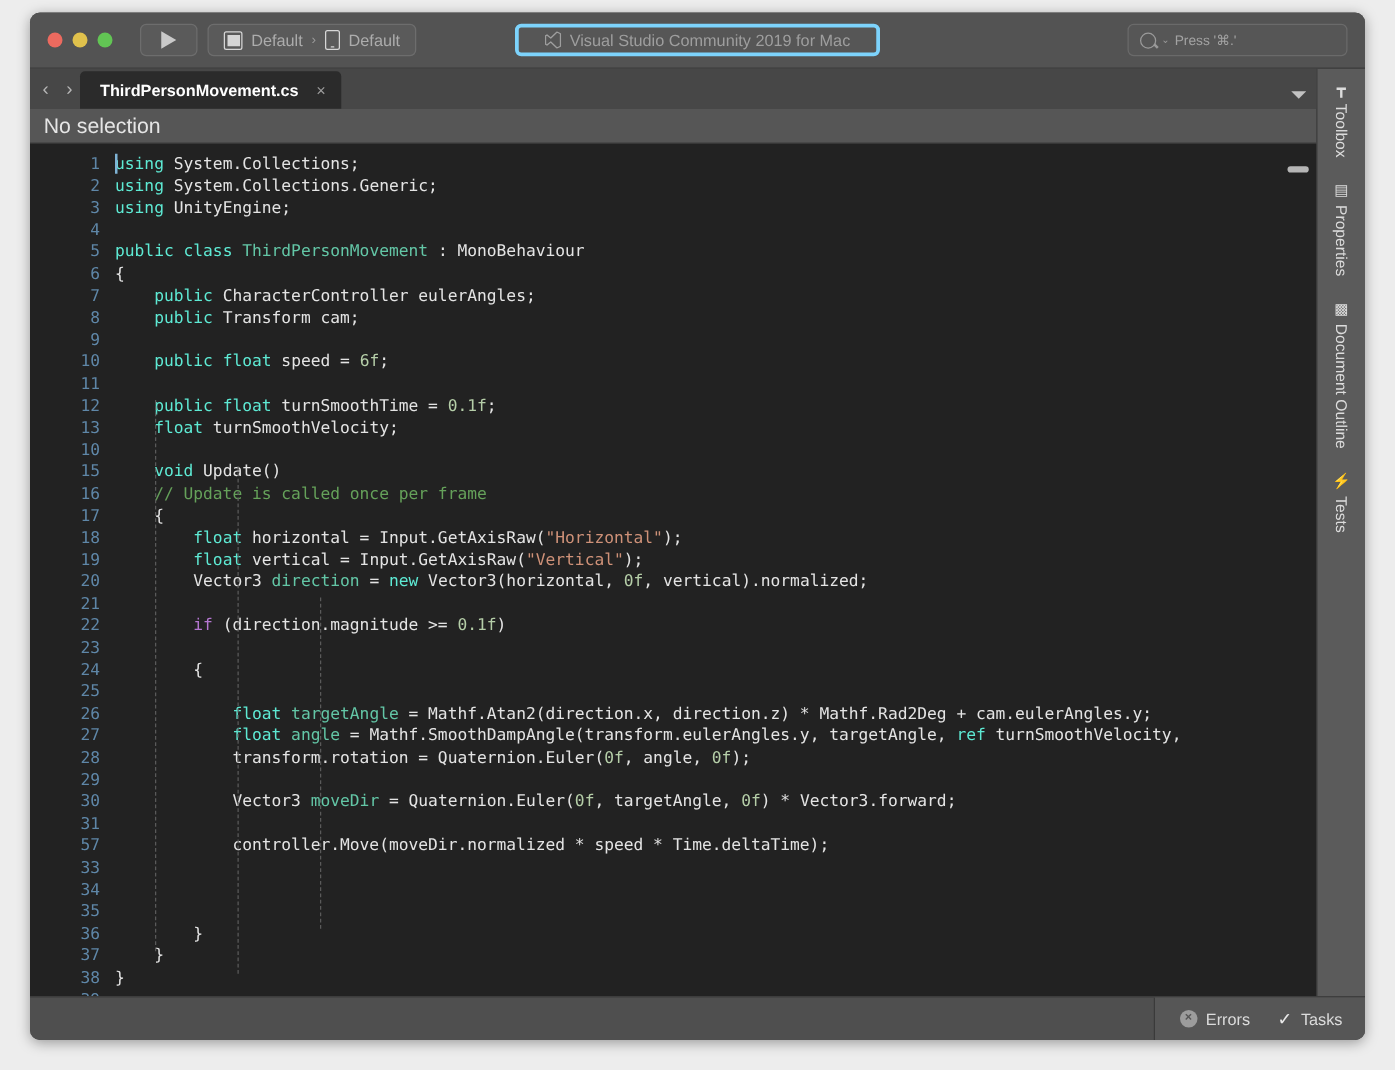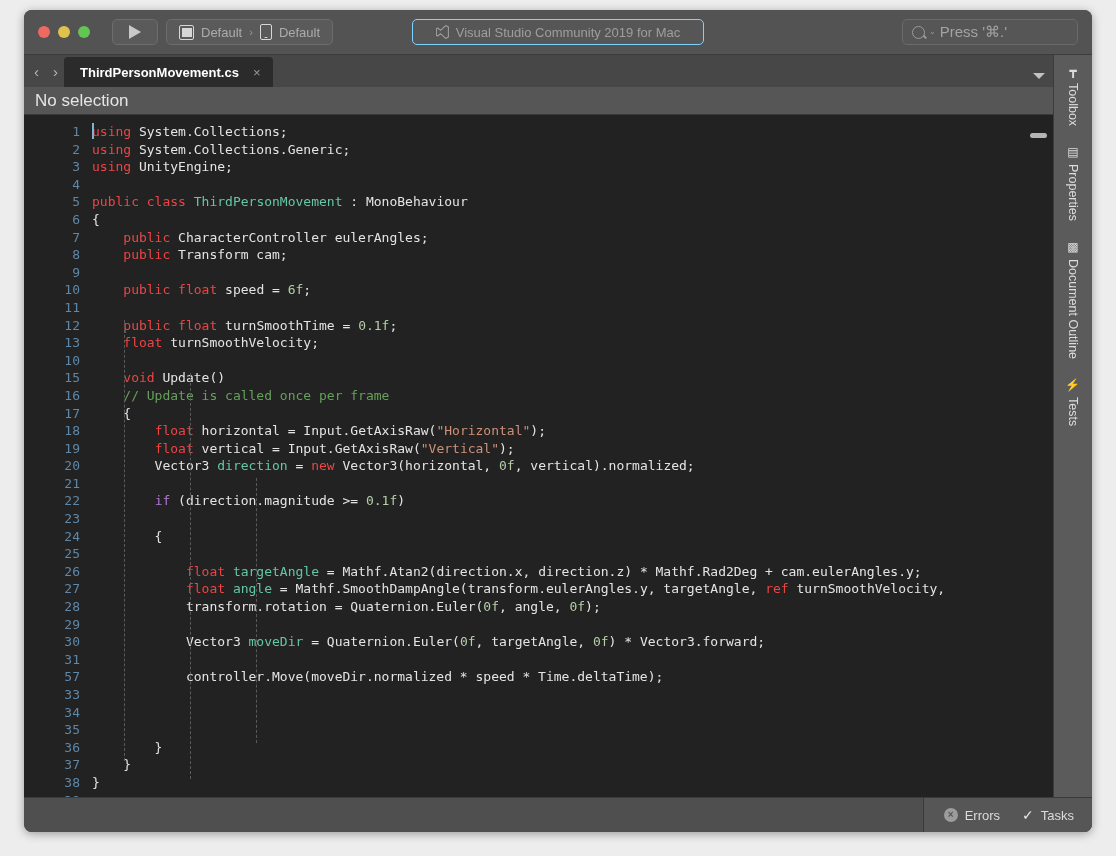--- a/index.html
+++ b/index.html
@@ -109,21 +109,21 @@
     background:#d6d6d6;
     border-radius:1px;
   }
 
   .title-center {
     position: absolute;
     left: 50%;
     transform: translateX(-50%);
     width: 292px;
     height: 26px;
-    border: 1px solid #7dd3fc;
+    border: 3px solid #7dd3fc;
     border-radius: 5px;
     background: #565656;
     display: flex;
     align-items: center;
     justify-content: center;
     gap: 7px;
     box-sizing: border-box;
   }
   .vs-logo {
     width: 13px; height: 14px;
@@ -158,21 +158,21 @@
   }
   .search-glass:after {
     content:"";
     position:absolute;
     width: 4px; height: 1.5px;
     background: #9a9a9a;
     transform: rotate(45deg);
     right: -3px; bottom: 0px;
   }
   .mini-chev { color:#9a9a9a; font-size:8px; line-height:1; }
-  .search-ph { color:#a3a3a3; font-size:15px; }
+  .search-ph { color:#a3a3a3; font-size:11px; }
 
   
   .body-row {
     flex: 1;
     display: flex;
     min-height: 0;
   }
   .main-col {
     flex: 1;
     display: flex;
@@ -288,21 +288,21 @@
     border-left: 1px dashed #5a5a5a;
   }
   .caret {
     position:absolute;
     left: 2px; top: 8px;
     width: 1.5px; height: 16px;
     background: #7fb3d5;
     display:block;
   }
   
-  .k   { color: #ef4444; }  
+  .k   { color: #5eead4; }  
   .kc  { color: #b476d0; }  
   .ty  { color: #63c6a6; }  
   .var { color: #63c6a6; }  
   .num { color: #b5cea8; }  
   .str { color: #ce9178; }  
   .cm  { color: #65a15a; }  
   .pl  { color: #e4e4e4; }  
 
   .edit-scroll-mark {
     position: absolute;

